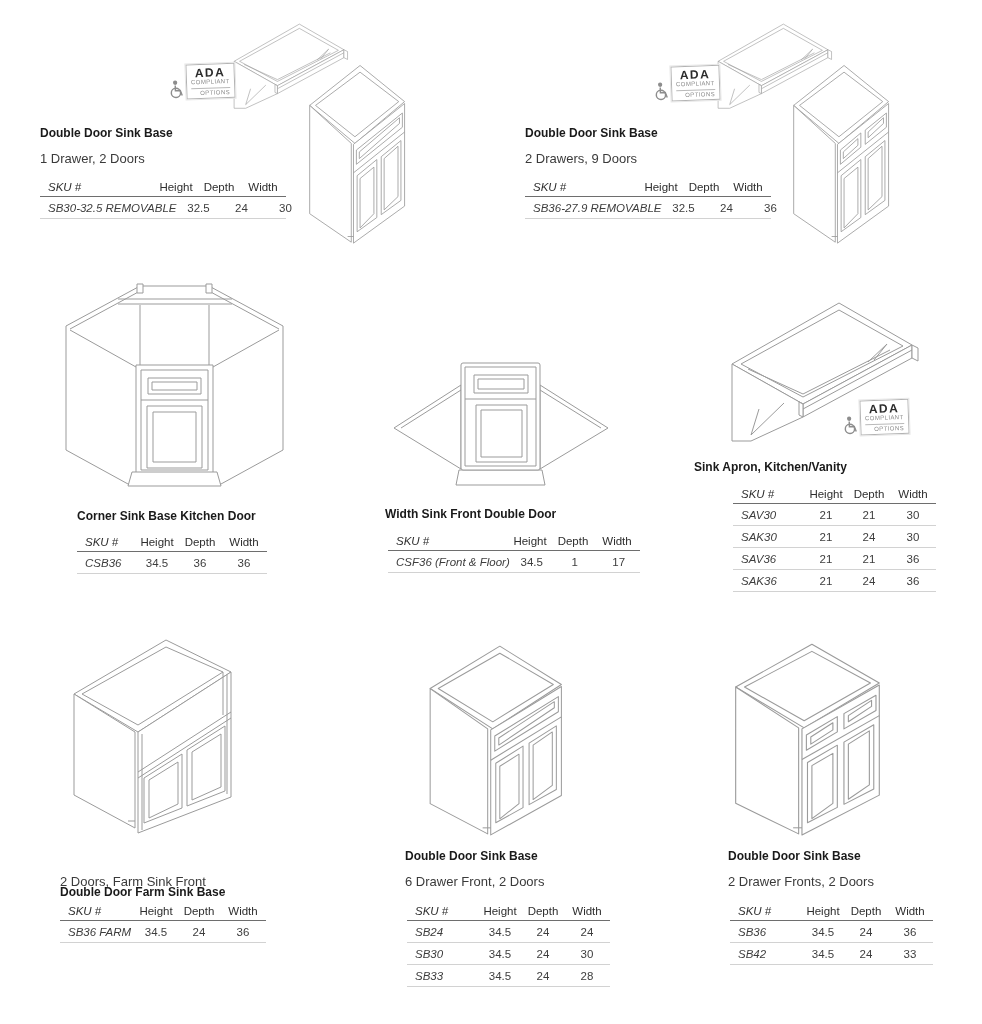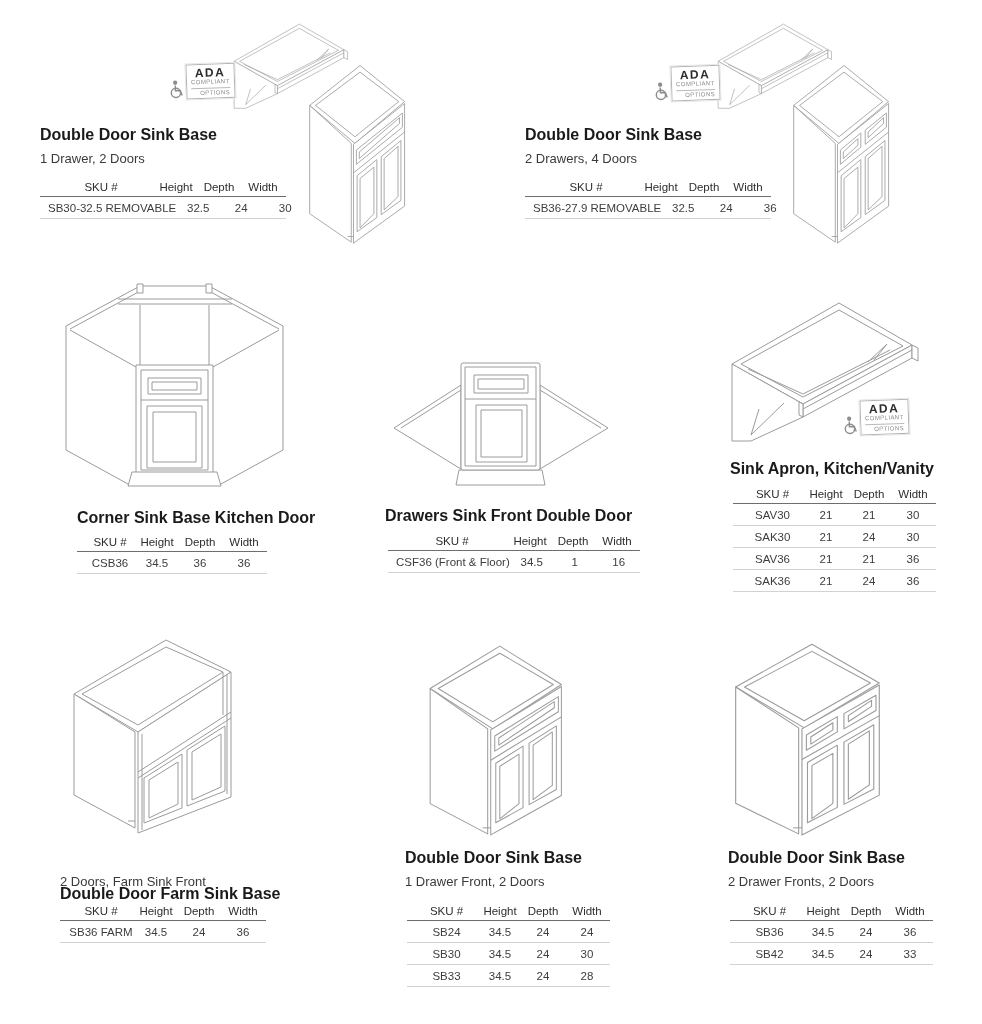--- a/index.html
+++ b/index.html
@@ -1,25 +1,25 @@
 <!DOCTYPE html>
 <html><head>
 <meta charset="utf-8">
 <style>
   html,body{margin:0;padding:0;background:#fff;}
   .page{position:relative;width:982px;height:1024px;background:#ffffff;overflow:hidden;
         font-family:"Liberation Sans",sans-serif;}
   .abs{position:absolute;}
-  .title{font-weight:bold;font-size:16px;color:#1a1a1a;white-space:nowrap;}
+  .title{font-weight:bold;font-size:12px;color:#1a1a1a;white-space:nowrap;}
   .subtitle{font-size:13px;color:#3a3a3a;white-space:nowrap;}
   .spec-table{font-size:11.5px;color:#3d3d3d;}
   .thead,.trow{display:grid;grid-template-columns:1fr 44px 42px 46px;align-items:center;}
   .thead{height:19px;border-bottom:1px solid #6e6e6e;color:#2e2e2e;}
   .trow{height:21px;border-bottom:1px solid #d2d2d2;}
-  .c-sku{padding-left:8px;text-align:center;white-space:nowrap;}
+  .c-sku{padding-left:8px;text-align:left;white-space:nowrap;font-style:italic;}
   .c-num{text-align:center;}
   svg.draw{display:block;}
   
   .ada{display:flex;align-items:flex-end;gap:2px;transform:rotate(-2deg);}
   .ada-box{border:1px solid #b3b3b3;outline:1px solid #e7e7e7;background:#fff;padding:2px 4px 1px 4px;}
   .ada-title{font-weight:bold;font-size:12px;color:#2b2b2b;letter-spacing:1.5px;line-height:1;text-align:center;}
   .ada-sub{font-size:6px;color:#8d8d8d;letter-spacing:.4px;line-height:1.2;text-align:center;}
   .ada-foot{font-size:6px;color:#8d8d8d;letter-spacing:.4px;line-height:1.2;text-align:right;
             border-top:1px solid #b9b9b9;margin-top:2px;padding-top:1px;}
   .wheel{width:16px;height:21px;}
@@ -114,21 +114,21 @@
     <svg class="wheel" viewBox="0 0 18 22">
         <use href="#wheel-icon"></use>
       </svg>
     <div class="ada-box">
       <div class="ada-title">ADA</div>
       <div class="ada-sub">COMPLIANT</div>
       <div class="ada-foot">OPTIONS</div>
     </div>
   </div>
   <div class="title abs" style="left:525px;top:126px">Double Door Sink Base</div>
-  <div class="subtitle abs" style="left:525px;top:151px">2 Drawers, 4 Doors</div>
+  <div class="subtitle abs" style="left:525px;top:151px">2 Drawers, 9 Doors</div>
   <div class="spec-table abs" style="left:525px;top:177px;width:246px">
     <div class="thead">
       <span class="c-sku">SKU #</span>
       <span class="c-num">Height</span>
       <span class="c-num">Depth</span>
       <span class="c-num">Width</span>
     </div>
     <div class="trow">
       <span class="c-sku">SB36-27.9 REMOVABLE</span>
       <span class="c-num">32.5</span>
@@ -177,50 +177,50 @@
     <path d="M158 50 L219 88" fill="none"></path>
     <path d="M77 130 L160 130 L163 145 L74 145 Z" fill="#fff"></path>
     <rect x="79" y="23" width="79" height="107" rx="2" fill="#fff"></rect>
     <rect x="83" y="27" width="71" height="99" fill="none"></rect>
     <rect x="92" y="35" width="54" height="18" fill="none"></rect>
     <rect x="96" y="39" width="46" height="10" fill="none"></rect>
     <path d="M83 59 L154 59" fill="none"></path>
     <rect x="94" y="65" width="51" height="57" fill="none"></rect>
     <rect x="99" y="70" width="41" height="47" fill="none"></rect>
   </svg>
-  <div class="title abs" style="left:385px;top:507px">Drawers Sink Front Double Door</div>
+  <div class="title abs" style="left:385px;top:507px">Width Sink Front Double Door</div>
   <div class="spec-table abs" style="left:388px;top:531px;width:252px">
     <div class="thead">
       <span class="c-sku">SKU #</span>
       <span class="c-num">Height</span>
       <span class="c-num">Depth</span>
       <span class="c-num">Width</span>
     </div>
     <div class="trow">
       <span class="c-sku">CSF36 (Front &amp; Floor)</span>
       <span class="c-num">34.5</span>
       <span class="c-num">1</span>
-      <span class="c-num">16</span>
+      <span class="c-num">17</span>
     </div>
   </div>
 
   <svg class="draw abs" style="left:721px;top:292px" width="240" height="165" viewBox="0 0 240 165">
     <use href="#apron-shape" transform="translate(1,1)"></use>
   </svg>
   <div class="ada abs" style="left:842px;top:400px">
     <svg class="wheel" viewBox="0 0 18 22">
         <use href="#wheel-icon"></use>
       </svg>
     <div class="ada-box">
       <div class="ada-title">ADA</div>
       <div class="ada-sub">COMPLIANT</div>
       <div class="ada-foot">OPTIONS</div>
     </div>
   </div>
-  <div class="title abs" style="left:730px;top:460px">Sink Apron, Kitchen/Vanity</div>
+  <div class="title abs" style="left:694px;top:460px">Sink Apron, Kitchen/Vanity</div>
   <div class="spec-table abs" style="left:733px;top:484px;width:203px">
     <div class="thead">
       <span class="c-sku">SKU #</span>
       <span class="c-num">Height</span>
       <span class="c-num">Depth</span>
       <span class="c-num">Width</span>
     </div>
     <div class="trow">
       <span class="c-sku">SAV30</span>
       <span class="c-num">21</span>
@@ -276,21 +276,21 @@
       <span class="c-num">24</span>
       <span class="c-num">36</span>
     </div>
   </div>
 
   <svg class="draw abs" style="left:414px;top:636px" width="212" height="202" viewBox="0 0 210 200">
     <use href="#cab-shell"></use>
     <use href="#drawer-single"></use>
   </svg>
   <div class="title abs" style="left:405px;top:849px">Double Door Sink Base</div>
-  <div class="subtitle abs" style="left:405px;top:874px">1 Drawer Front, 2 Doors</div>
+  <div class="subtitle abs" style="left:405px;top:874px">6 Drawer Front, 2 Doors</div>
   <div class="spec-table abs" style="left:407px;top:901px;width:203px">
     <div class="thead">
       <span class="c-sku">SKU #</span>
       <span class="c-num">Height</span>
       <span class="c-num">Depth</span>
       <span class="c-num">Width</span>
     </div>
     <div class="trow">
       <span class="c-sku">SB24</span>
       <span class="c-num">34.5</span>

